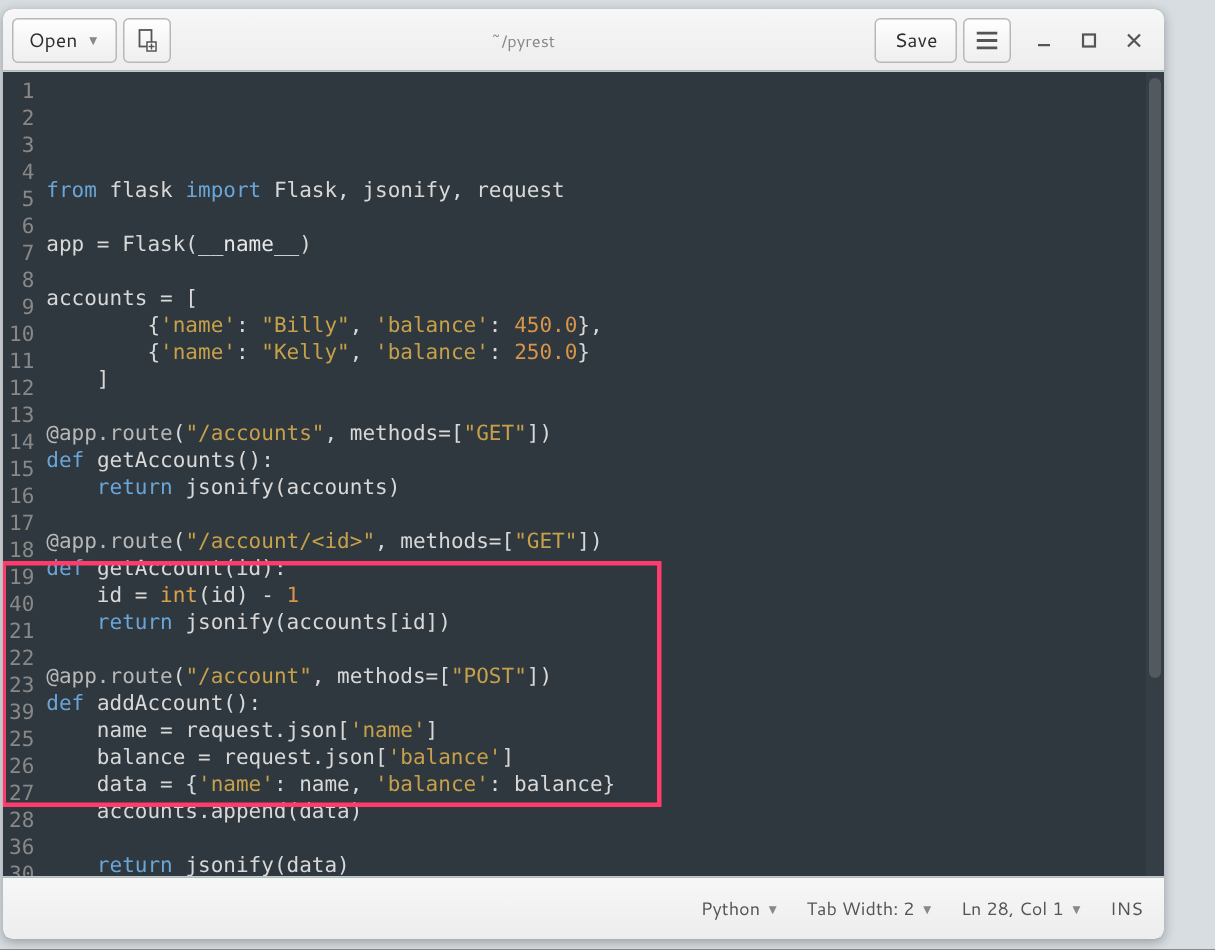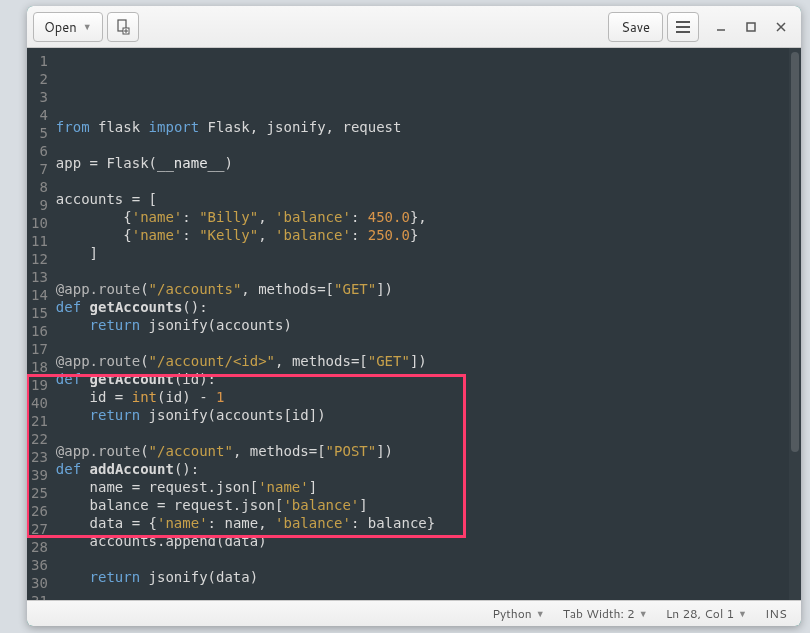--- a/index.html
+++ b/index.html
@@ -1,41 +1,41 @@
 <!DOCTYPE html>
 <html><head>
 <meta charset="utf-8">
 <style>
 *{box-sizing:border-box;margin:0;padding:0}
 body{background:#d8dde2;font-family:Cantarell,sans-serif;font-size:13px;overflow:hidden}
-.window{position:absolute;left:27px;top:6px;width:774px;height:620px;background:#0f766e;border-radius:6px;box-shadow:0 2px 8px rgba(0,0,0,.3);display:flex;flex-direction:column;overflow:hidden}
+.window{position:absolute;left:2px;top:6px;width:774px;height:620px;background:#0f766e;border-radius:6px;box-shadow:0 2px 8px rgba(0,0,0,.3);display:flex;flex-direction:column;overflow:hidden}
 .titlebar{height:42px;background:linear-gradient(#f7f7f7,#ededed);border-bottom:1px solid #c9c9c9;display:flex;align-items:center;padding:0 6px;gap:4px}
 .btn{height:30px;background:linear-gradient(#fefefe,#efefef);border:1px solid #b8b8b8;border-radius:4px;display:flex;align-items:center;justify-content:center;font-size:13px;color:#2e2e2e;cursor:pointer}
 .btn-open{padding:0 10px;gap:6px}
 .btn-icon{width:32px}
 .title-center{flex:1;text-align:center}
 .title-main{font-weight:bold;font-size:13px;color:#2e2e2e}
 .title-sub{font-size:11px;color:#888}
 .win-controls{display:flex;gap:2px;margin-left:4px}
 .win-btn{width:28px;height:28px;display:flex;align-items:center;justify-content:center;color:#555;cursor:pointer;border-radius:3px}
 .editor{flex:1;background:#2f383e;display:flex;font-family:"DejaVu Sans Mono",monospace;font-size:14px;line-height:18px;position:relative;overflow:hidden}
 .gutter{background:#2f383e;color:#888;text-align:right;padding:4px 6px 4px 4px;user-select:none;min-width:26px}
 .gutter div{height:18px}
 .code{padding:16px 0 4px 2px;white-space:pre;color:#d8d8d8;position:relative;flex:1}
 .code div{height:18px}
 .hl-box{position:absolute;border:3px solid #ff3b6c;pointer-events:none}
 .kw{color:#6aa5d8}
 .kw2{color:#d9a04a}
 .str{color:#c7a04a}
 .num{color:#d8954a}
 .dec{color:#b8b8b8}
-.fn{color:#d8d8d8;font-weight:bold}
+.fn{color:#d8d8d8;font-weight:normal}
 .id{color:#e8e8e8}
 .currentline{background:rgba(255,255,255,.03)}
-.statusbar{height:26px;background:linear-gradient(#f7f7f7,#ededed);border-top:1px solid #c9c9c9;display:flex;align-items:center;justify-content:flex-end;gap:18px;padding:0 14px;font-size:12px;color:#555}
+.statusbar{height:42px;background:linear-gradient(#f7f7f7,#ededed);border-top:1px solid #c9c9c9;display:flex;align-items:center;justify-content:flex-end;gap:18px;padding:0 14px;font-size:12px;color:#555}
 .status-item{display:flex;align-items:center;gap:4px;cursor:pointer}
 .scrollbar-v{position:absolute;right:0;top:0;bottom:0;width:12px;background:rgba(255,255,255,.03)}
 .thumb-v{position:absolute;right:2px;top:4px;width:8px;height:400px;background:rgba(255,255,255,.15);border-radius:4px}
 .dropdown-arrow{font-size:9px;color:#888}
 svg{display:block}
 </style>
 </head>
 <body>
 
 <div class="window">
@@ -47,20 +47,21 @@
     </div>
     <div class="btn btn-icon">
       <svg width="16" height="16" viewBox="0 0 16 16">
           <rect x="3" y="1" width="8" height="11" fill="none" stroke="#555" stroke-width="1.2"></rect>
           <rect x="8" y="9" width="6" height="6" fill="#fff" stroke="#555" stroke-width="1"></rect>
           <path d="M11 10v4M9 12h4" stroke="#555" stroke-width="1"></path>
         </svg>
     </div>
 
     <div class="title-center">
+      <div class="title-sub">~/pyrest</div>
     </div>
 
     <div class="btn" style="padding:0 12px">
       <span>Save</span>
     </div>
     <div class="btn btn-icon">
       <svg width="14" height="12" viewBox="0 0 14 12">
           <path d="M0 1h14M0 6h14M0 11h14" stroke="#555" stroke-width="2"></path>
         </svg>
     </div>

